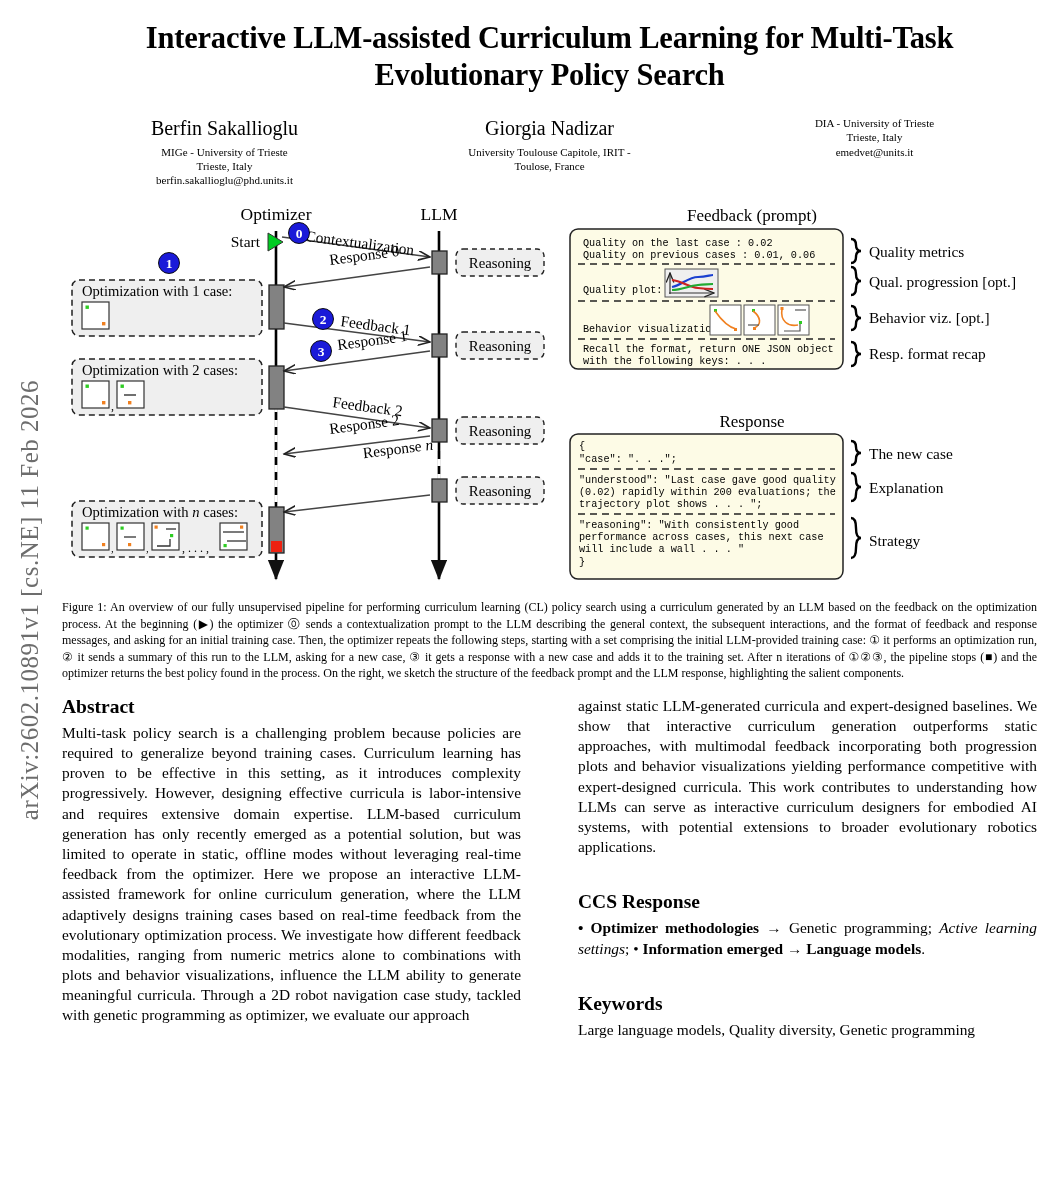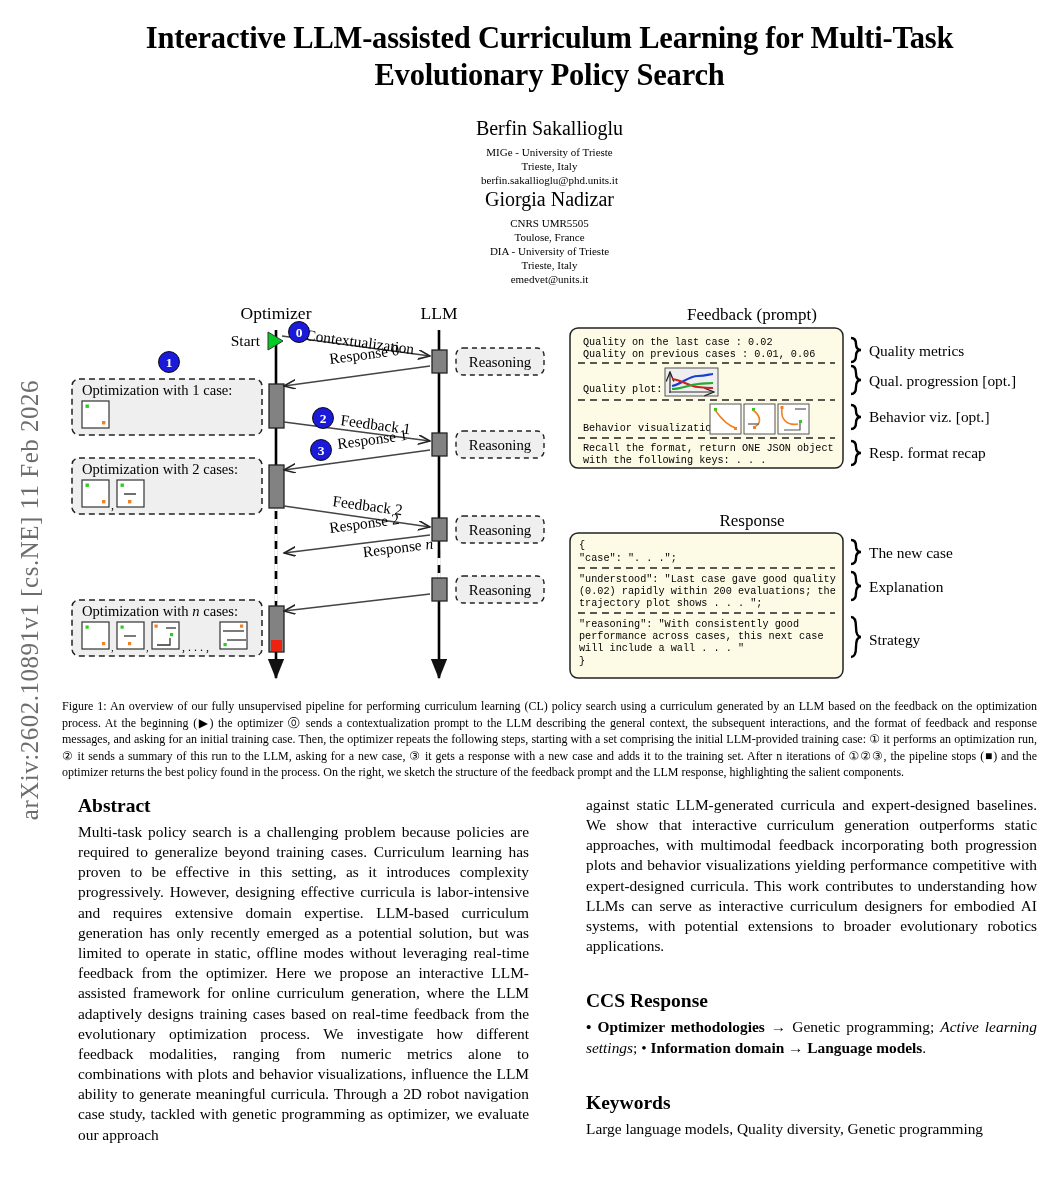--- a/index.html
+++ b/index.html
@@ -13,34 +13,34 @@
     transform:rotate(-90deg); transform-origin:center center;
     font-family:"Liberation Serif", serif; font-size:25px; color:#6d6d6d;
     letter-spacing:.5px; text-align:center; white-space:nowrap;
   }
   
   #page{position:absolute; left:62px; top:16px; width:975px; height:1200px;}
   #title{
     font-size:30.5px; font-weight:bold; text-align:center; line-height:1.22;
     margin-top:4px; letter-spacing:-.2px;
   }
-  #authors{display:flex; margin-top:22px;flex-direction:column;}
+  #authors{display:flex; margin-top:22px;}
   .author-col{flex:1; text-align:center; line-height:1.28;}
   .author-name{font-size:20px; margin-bottom:3px;}
   .author-line{font-size:11px;}
   
   #figure{position:relative; height:392px; margin-top:14px;}
   #figure-caption{
     font-size:12px; font-weight:normal; line-height:1.38; text-align:justify;
     margin-top:6px;
   }
   
   #diagram{position:absolute; left:0; top:0; width:975px; height:390px;}
   
-  #columns{display:flex; gap:57px; margin-top:14px;margin-left:16px;}
+  #columns{display:flex; gap:57px; margin-top:14px;}
   .col{width:470px;}
   h2.sec{font-size:19.5px; font-weight:bold; margin:0 0 5px 0;}
   p.body{
     font-size:15.4px; line-height:1.31; text-align:justify; margin:0;
     hyphens:auto;
   }
   .gap-lg{height:34px;}
   .ccs-bold{font-weight:bold;}
   .ccs-ital{font-style:italic;}
 </style>
@@ -55,21 +55,21 @@
 
   <div id="authors">
     <div class="author-col">
       <div class="author-name">Berfin Sakallioglu</div>
       <div class="author-line">MIGe - University of Trieste</div>
       <div class="author-line">Trieste, Italy</div>
       <div class="author-line">berfin.sakallioglu@phd.units.it</div>
     </div>
     <div class="author-col">
       <div class="author-name">Giorgia Nadizar</div>
-      <div class="author-line">CNRS UMR5505</div>
+      <div class="author-line">University Toulouse Capitole, IRIT -</div>
       <div class="author-line">Toulose, France</div>
     </div>
     <div class="author-col">
       <div class="author-line">DIA - University of Trieste</div>
       <div class="author-line">Trieste, Italy</div>
       <div class="author-line">emedvet@units.it</div>
     </div>
   </div>
 
   <div id="figure">
@@ -312,21 +312,21 @@
       <h2 class="sec">Abstract</h2>
       <p class="body">Multi-task policy search is a challenging problem because policies are required to generalize beyond training cases. Curriculum learning has proven to be effective in this setting, as it introduces complexity progressively. However, designing effective curricula is labor-intensive and requires extensive domain expertise. LLM-based curriculum generation has only recently emerged as a potential solution, but was limited to operate in static, offline modes without leveraging real-time feedback from the optimizer. Here we propose an interactive LLM-assisted framework for online curriculum generation, where the LLM adaptively designs training cases based on real-time feedback from the evolutionary optimization process. We investigate how different feedback modalities, ranging from numeric metrics alone to combinations with plots and behavior visualizations, influence the LLM ability to generate meaningful curricula. Through a 2D robot navigation case study, tackled with genetic programming as optimizer, we evaluate our approach</p>
     </div>
 
     <div class="col">
       <p class="body">against static LLM-generated curricula and expert-designed baselines. We show that interactive curriculum generation outperforms static approaches, with multimodal feedback incorporating both progression plots and behavior visualizations yielding performance competitive with expert-designed curricula. This work contributes to understanding how LLMs can serve as interactive curriculum designers for embodied AI systems, with potential extensions to broader evolutionary robotics applications.</p>
 
       <div class="gap-lg"></div>
 
       <h2 class="sec">CCS Response</h2>
-      <p class="body"><span class="ccs-bold">• Optimizer methodologies</span><span> → </span><span>Genetic programming; </span><span class="ccs-ital">Active learning settings</span><span>; • </span><span class="ccs-bold">Information domain</span><span> → </span><span class="ccs-bold">Language models</span><span>.</span></p>
+      <p class="body"><span class="ccs-bold">• Optimizer methodologies</span><span> → </span><span>Genetic programming; </span><span class="ccs-ital">Active learning settings</span><span>; • </span><span class="ccs-bold">Information emerged</span><span> → </span><span class="ccs-bold">Language models</span><span>.</span></p>
 
       <div class="gap-lg"></div>
 
       <h2 class="sec">Keywords</h2>
       <p class="body">Large language models, Quality diversity, Genetic programming</p>
     </div>
 
   </div>
 </div>
 

